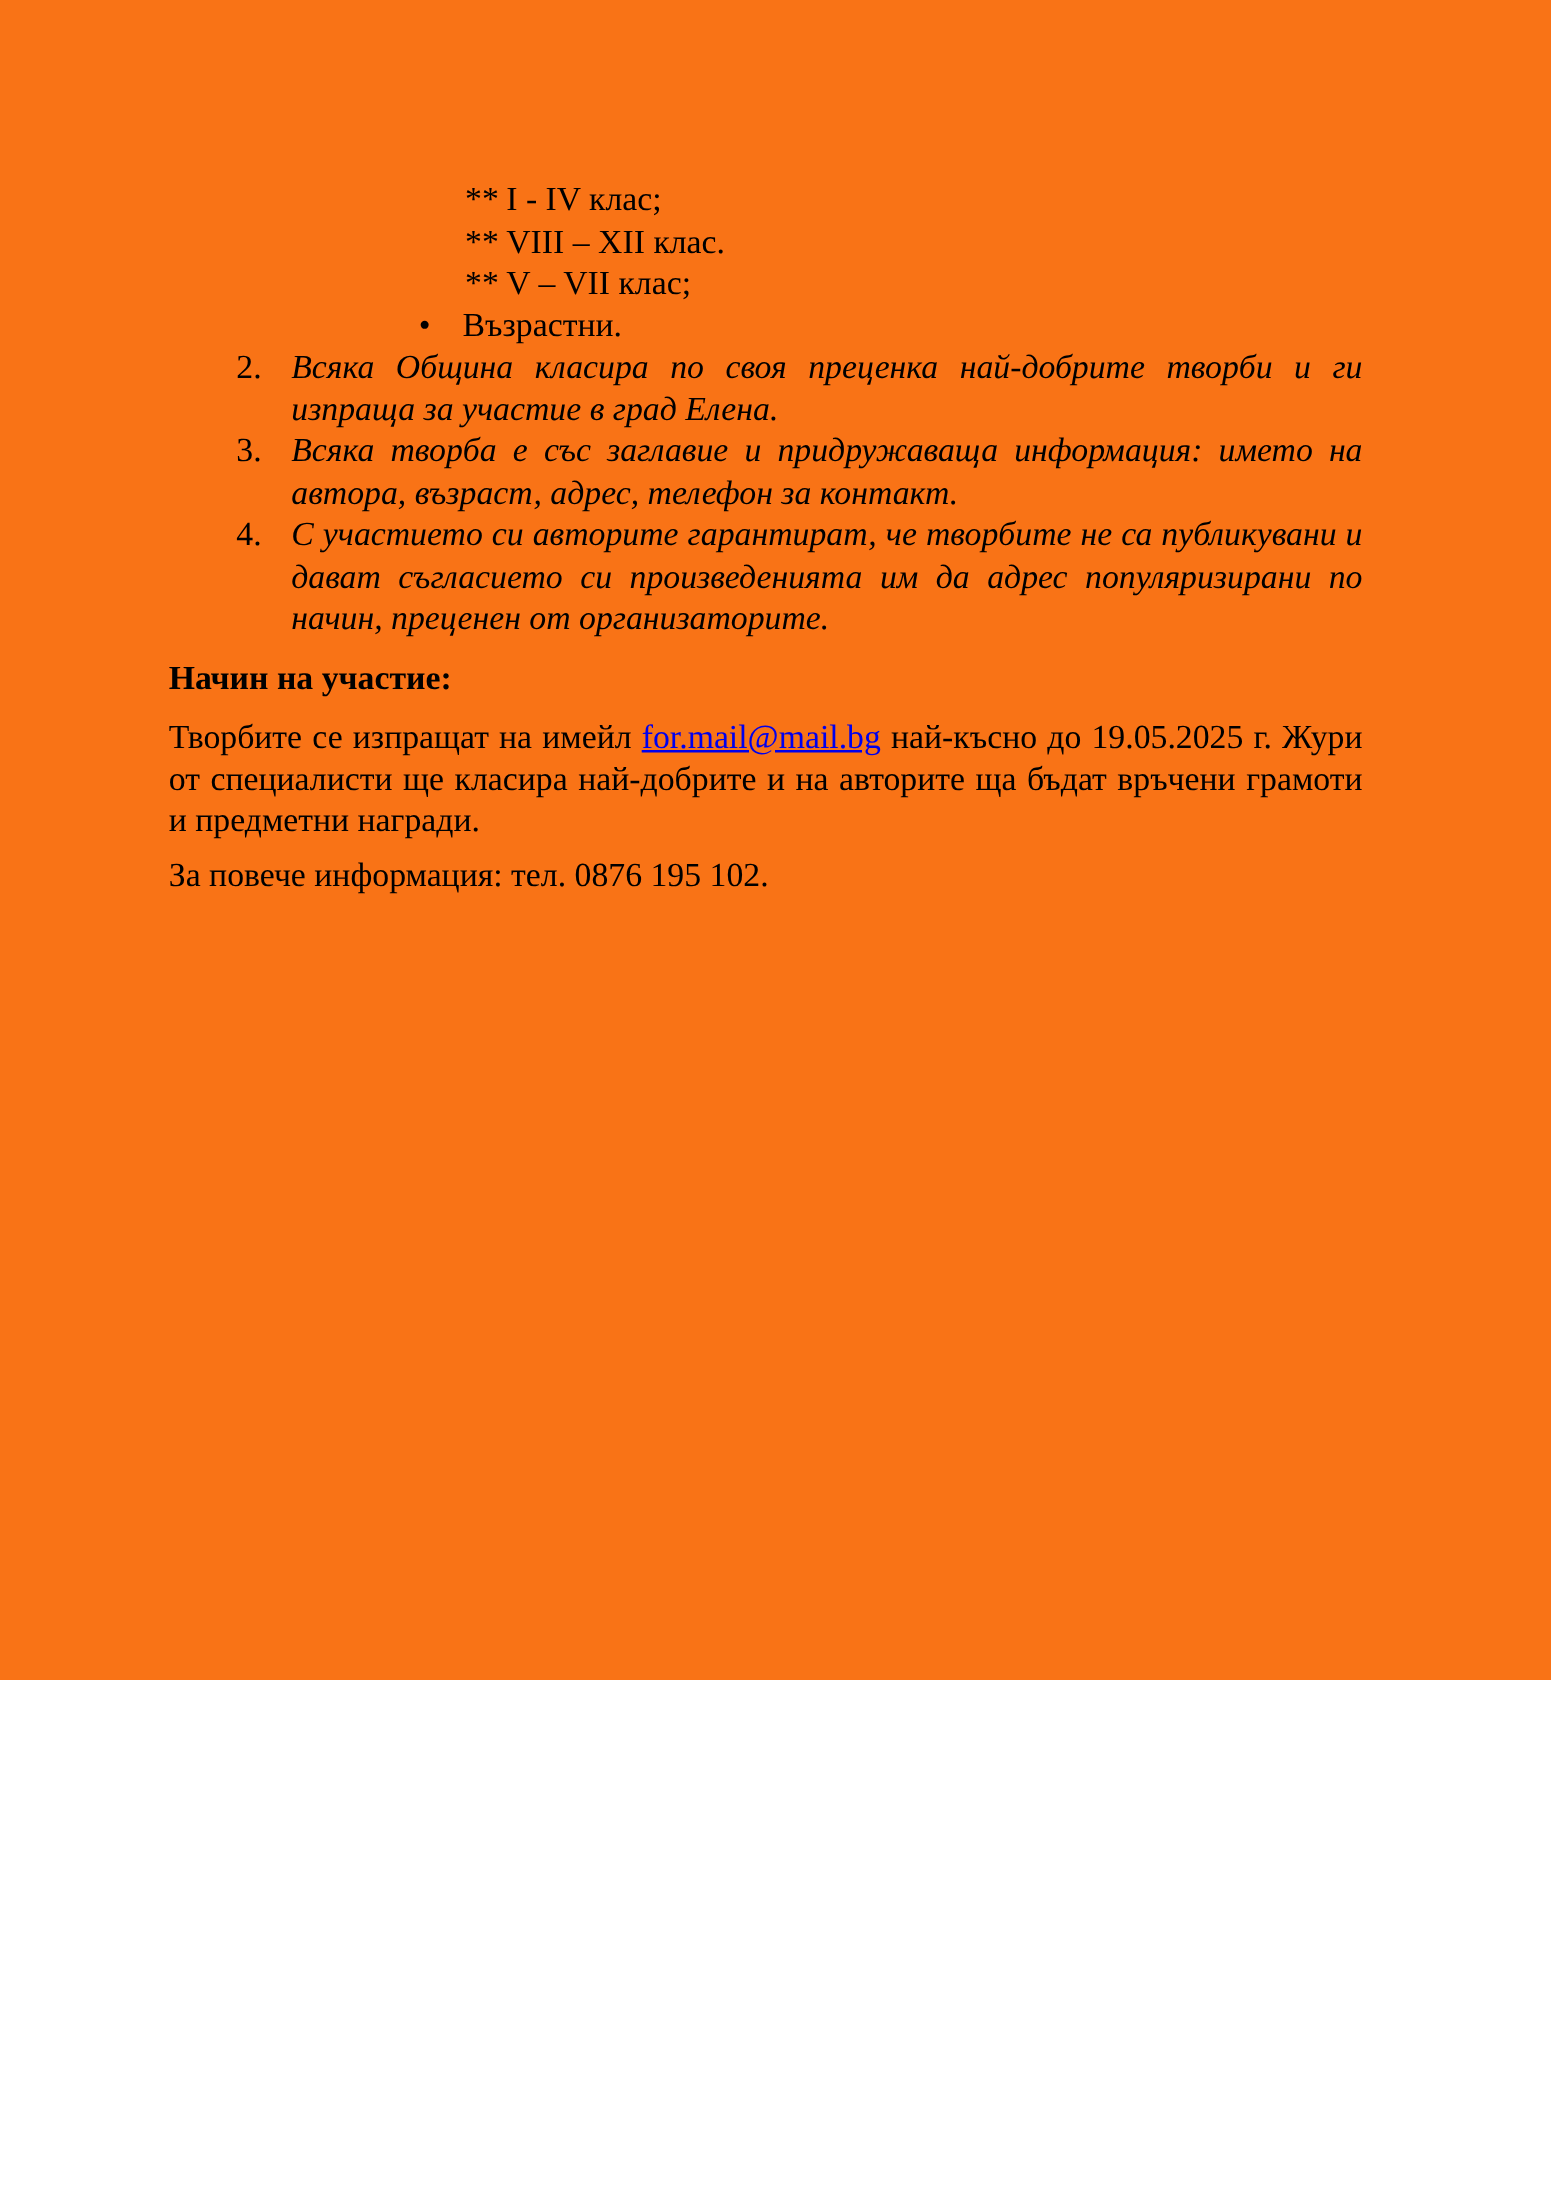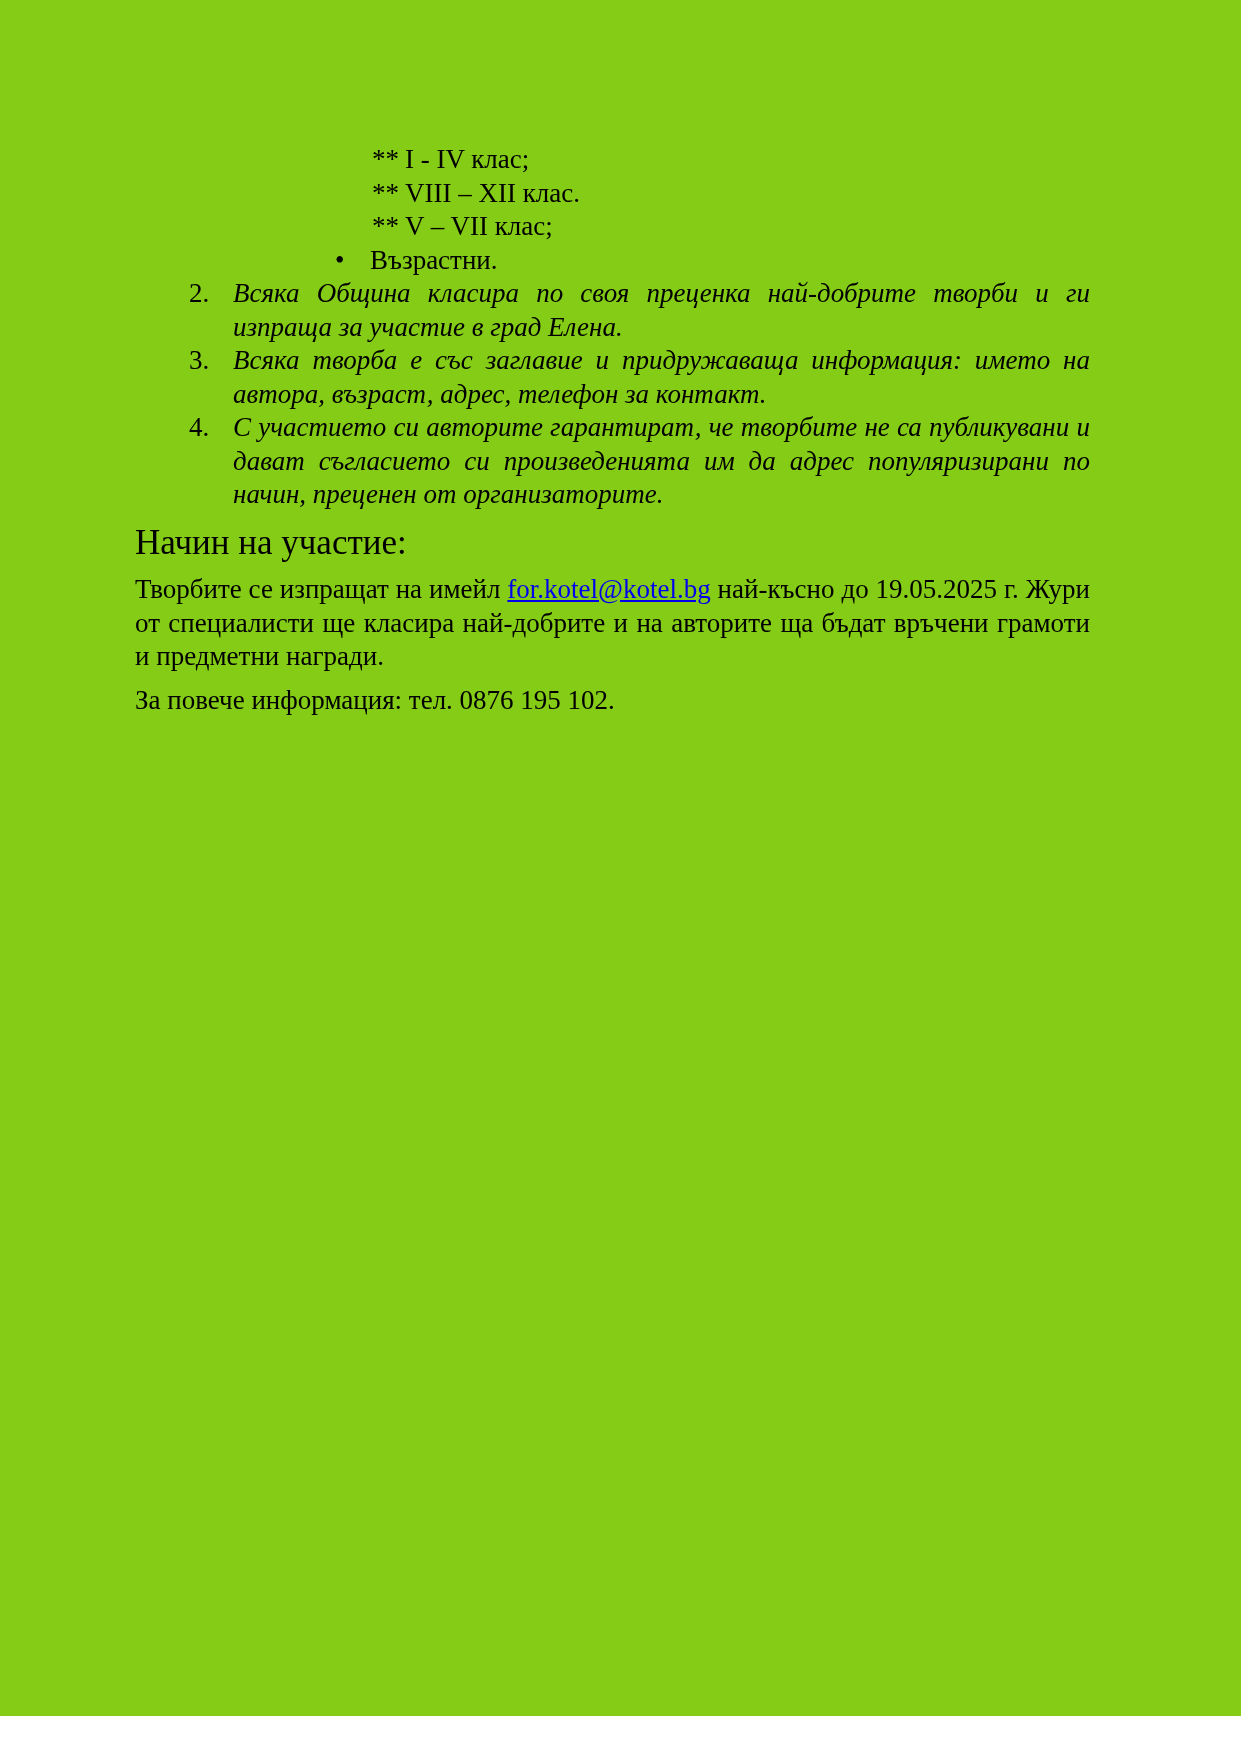--- a/index.html
+++ b/index.html
@@ -3,22 +3,22 @@
 <meta charset="utf-8">
 <style>
   html, body {
     margin: 0;
     padding: 0;
     background: #ffffff;
   }
   .page {
     position: relative;
     width: 1241px;
-    height: 1716px;
-    background: #84cc16;
+    height: 1344px;
+    background: #f97316;
     color: #000000;
     font-family: "Liberation Serif", serif;
     font-size: 27px;
     line-height: 33.5px;
     overflow: hidden;
   }
   .content {
     padding: 143px 151px 0 135px; 
   }
   
@@ -44,22 +44,22 @@
   .num-marker {
     flex: 0 0 44px; 
   }
   .num-text {
     flex: 1 1 auto;
     text-align: justify;
     font-style: italic;
   }
   .heading {
     margin: 14px 0 0 0;
-    font-size: 35px;
-    font-weight: normal;
+    font-size: 27px;
+    font-weight: bold;
     line-height: 33.5px;
   }
   .par {
     margin: 14px 0 0 0;
     text-align: justify;
   }
   .contact-par {
     margin: 10px 0 0 0;
   }
   a.email-link {
@@ -96,18 +96,18 @@
       <span class="num-marker">3.</span>
       <div class="num-text">Всяка творба е със заглавие и придружаваща информация: името на автора, възраст, адрес, телефон за контакт.</div>
     </div>
     <div class="num-item">
       <span class="num-marker">4.</span>
       <div class="num-text">С участието си авторите гарантират, че творбите не са публикувани и дават съгласието си произведенията им да адрес популяризирани по начин, преценен от организаторите.</div>
     </div>
 
     <div class="heading">Начин на участие:</div>
 
-    <p class="par"><span>Творбите  се изпращат на имейл </span><a class="email-link" href="#">for.kotel@kotel.bg</a><span> най-късно до 19.05.2025 г. Жури от специалисти ще класира най-добрите и на авторите ща бъдат връчени грамоти и предметни награди.</span></p>
+    <p class="par"><span>Творбите  се изпращат на имейл </span><a class="email-link" href="#">for.mail@mail.bg</a><span> най-късно до 19.05.2025 г. Жури от специалисти ще класира най-добрите и на авторите ща бъдат връчени грамоти и предметни награди.</span></p>
 
     <p class="par contact-par">За повече информация: тел. 0876 195 102.</p>
 
   </div>
 </div>
 
 </body></html>

